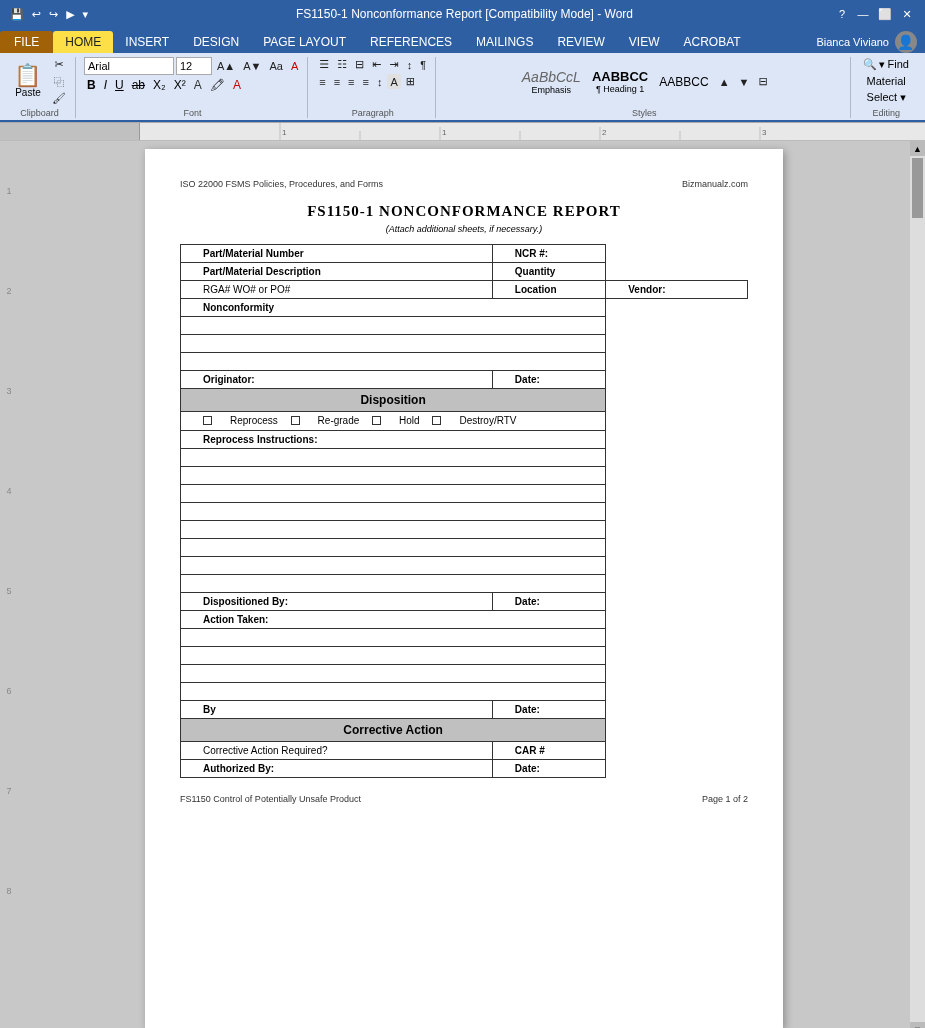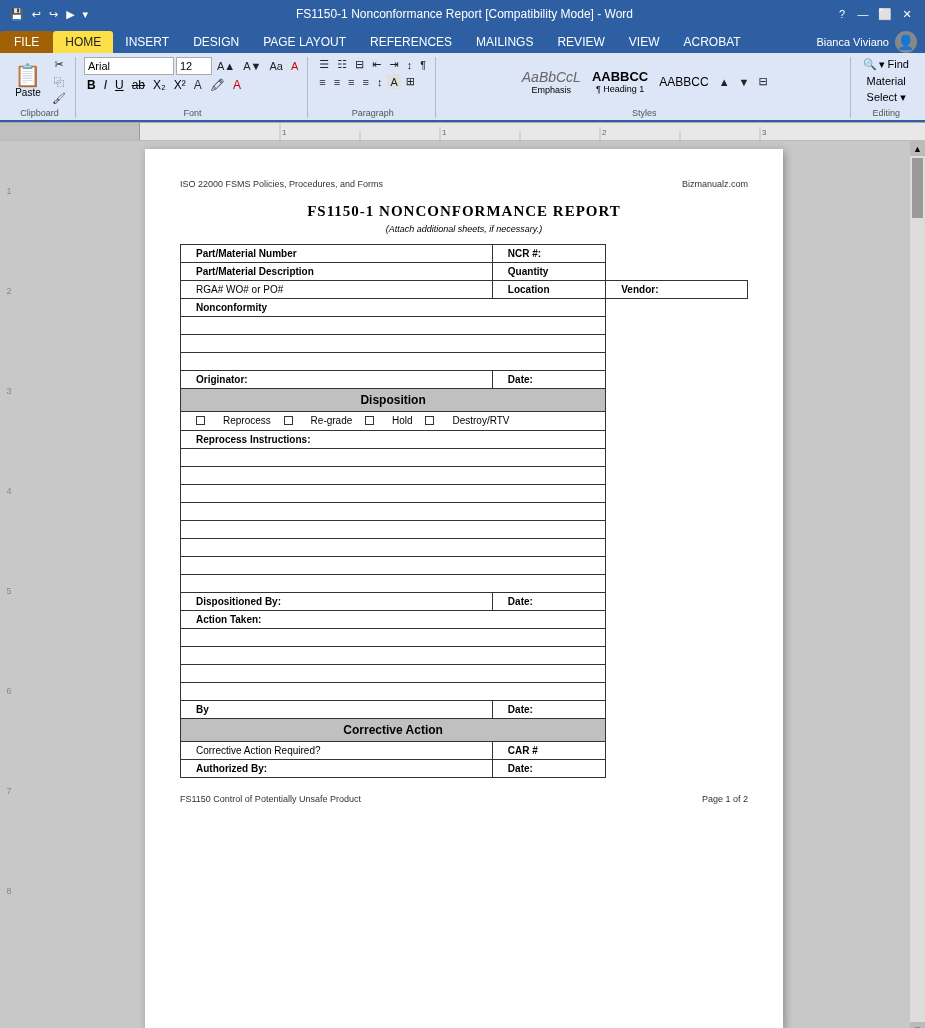--- a/index.html
+++ b/index.html
@@ -72,21 +72,21 @@
     
     #document-page { background: white; width: 638px; min-height: 850px; box-shadow: 2px 2px 8px rgba(0,0,0,0.3); padding: 30px 35px 30px; font-family: Arial, sans-serif; font-size: 10px; }
 
     .doc-header { display: flex; justify-content: space-between; font-size: 9px; color: #333; margin-bottom: 14px; }
 
     .doc-title { text-align: center; font-size: 15px; font-weight: bold; letter-spacing: 1px; margin-bottom: 4px; font-family: 'Times New Roman', serif; }
     .doc-subtitle { text-align: center; font-size: 9px; font-style: italic; margin-bottom: 10px; }
 
     
     .form-table { width: 100%; border-collapse: collapse; font-size: 10px; }
-    .form-table td, .form-table th { border: 1px solid #333; padding: 3px 15px; vertical-align: top; }
+    .form-table td, .form-table th { border: 1px solid #333; padding: 3px 22px; vertical-align: top; }
     .form-table .section-header { background: #c0c0c0; text-align: center; font-weight: bold; font-size: 12px; padding: 4px; }
     .form-table .field-label { font-weight: bold; }
     .form-table .empty-row { height: 16px; }
     .checkbox-item { display: inline-flex; align-items: center; gap: 18px; margin-right: 10px; font-size: 10px; }
     .checkbox-sq { width: 9px; height: 9px; border: 1px solid #333; display: inline-block; }
 
     .user-info { display: flex; align-items: center; gap: 6px; }
     .user-avatar { width: 22px; height: 22px; background: #888; border-radius: 50%; overflow: hidden; display: flex; align-items: center; justify-content: center; }
   </style>
 </head>

